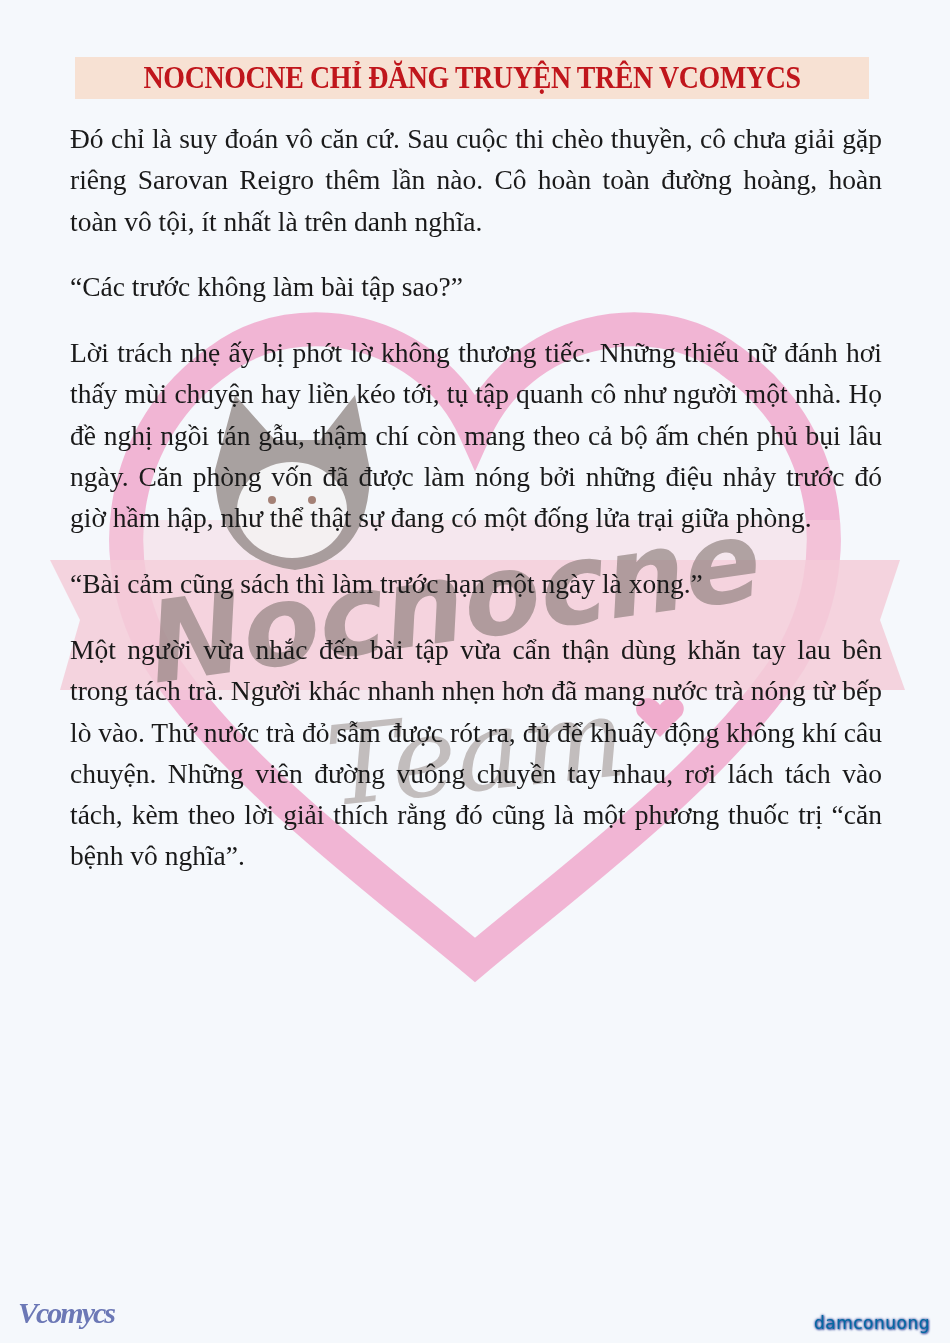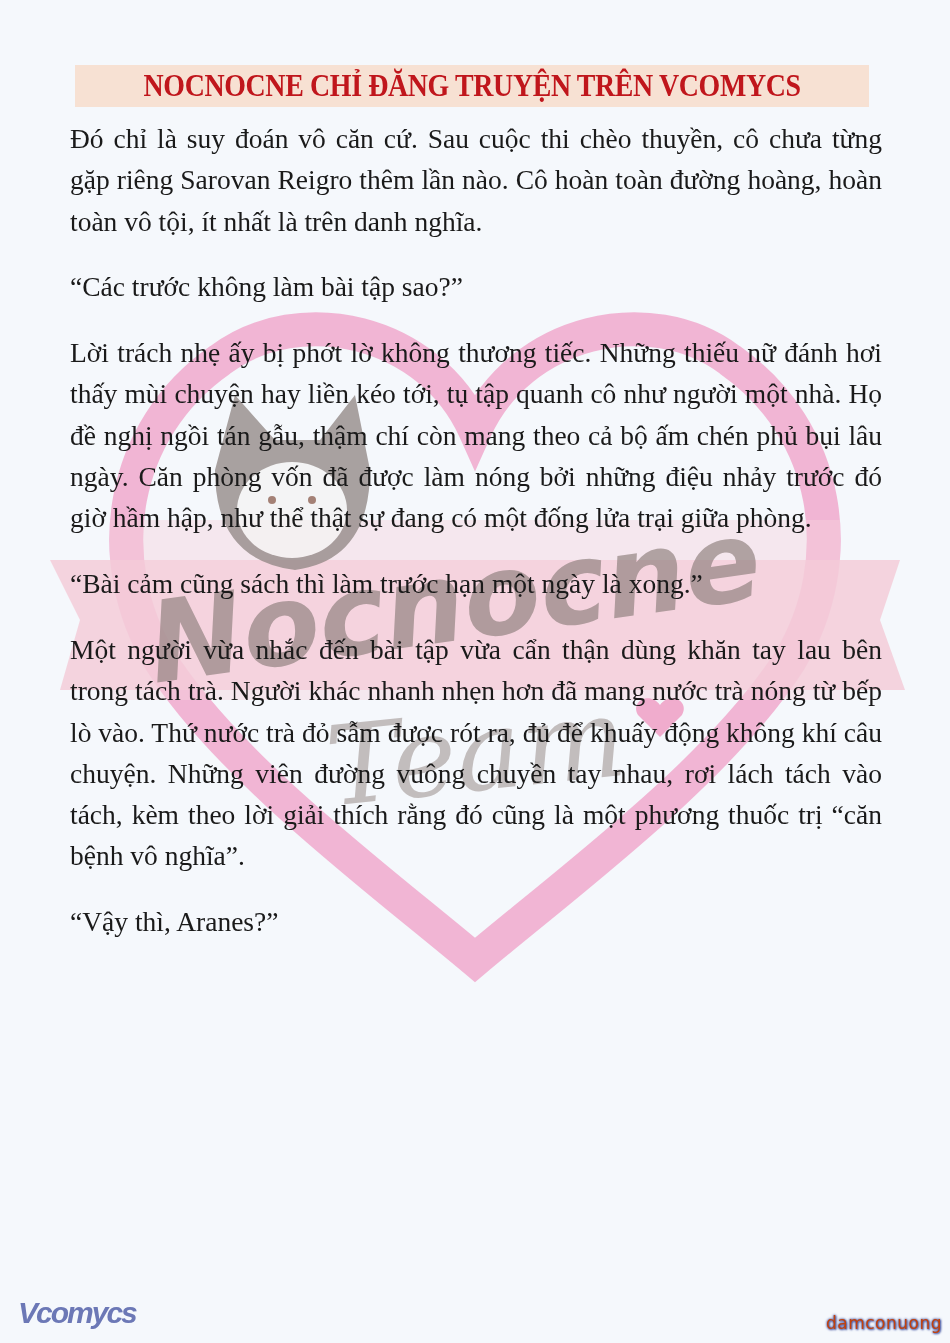--- a/index.html
+++ b/index.html
@@ -5,43 +5,43 @@
   html, body { margin: 0; padding: 0; }
   body {
     width: 950px; height: 1343px; overflow: hidden;
     background: #f5f8fc;
     position: relative;
     font-family: "Liberation Serif", "DejaVu Serif", serif;
   }
   .page { position: absolute; inset: 0; }
   .watermark { position: absolute; left: 0; top: 0; width: 950px; height: 1343px; pointer-events: none; }
   .title-wrap {
-    position: absolute; left: 75px; top: 65px; width: 794px; height: 42px;
+    position: absolute; left: 75px; top: 57px; width: 794px; height: 42px;
     background: #f7e1d3;
     display: flex; align-items: center; justify-content: center;
   }
   .title {
     color: #c0161c; font-weight: bold; font-size: 31px; letter-spacing: -0.4px;
     font-family: "Liberation Serif", serif; white-space: nowrap;
     transform: scaleX(0.9);
   }
   .content {
     position: absolute; left: 70px; top: 118px; width: 812px;
     color: #1a1a1a; font-size: 27.5px; line-height: 41.3px;
   }
   .para { margin: 0 0 24.5px 0; text-align: justify; }
   .para.last { text-align: left; }
   .logo-vcomycs {
     position: absolute; left: 18px; top: 1296px;
-    font-family: Liberation Sans, sans-serif; font-style: italic; font-weight: bold;
+    font-family: Liberation Serif, serif; font-style: italic; font-weight: bold;
     font-size: 30px; color: #6c78b6; letter-spacing: -2px;
   }
   .logo-dam {
-    position: absolute; right: 8px; top: 1313px;
-    font-family: "DejaVu Sans", sans-serif; font-size: 17px; color: #c2410c;
+    position: absolute; right: 20px; top: 1313px;
+    font-family: "DejaVu Sans", sans-serif; font-size: 17px; color: #0369a1;
     text-shadow: 0 0 2px #4d5ea8, 0 0 3px #4d5ea8, 1px 1px 2px #4d5ea8;
     letter-spacing: 0.5px;
   }
 </style>
 </head>
 <body>
 
 <div class="page">
 
   <svg class="watermark" viewBox="0 0 950 1343">
@@ -61,23 +61,22 @@
     <text x="460" y="640" text-anchor="middle" font-family="DejaVu Sans, sans-serif" font-weight="bold" font-style="italic" font-size="112" fill="#8c7e7b" opacity="0.65" transform="rotate(-8 460 640)">Nocnocne</text>
     <text x="480" y="790" text-anchor="middle" font-family="DejaVu Serif, serif" font-style="italic" font-size="110" fill="#9a8e8b" opacity="0.55" transform="rotate(-6 480 790)">Team</text>
     <path d="M660 705 c -10 -14 -30 -4 -22 10 l 22 22 l 22 -22 c 8 -14 -12 -24 -22 -10 z" fill="#ef9fc4" opacity="0.85"></path>
   </svg>
 
   <div class="title-wrap">
     <span class="title">NOCNOCNE CHỈ ĐĂNG TRUYỆN TRÊN VCOMYCS</span>
   </div>
 
   <div class="content">
-    <p class="para">Đó chỉ là suy đoán vô căn cứ. Sau cuộc thi chèo thuyền, cô chưa từng gặp riêng Sarovan Reigro thêm lần nào. Cô hoàn toàn đường hoàng, hoàn toàn vô tội, ít nhất là trên danh nghĩa.</p>
+    <p class="para">Đó chỉ là suy đoán vô căn cứ. Sau cuộc thi chèo thuyền, cô chưa giải gặp riêng Sarovan Reigro thêm lần nào. Cô hoàn toàn đường hoàng, hoàn toàn vô tội, ít nhất là trên danh nghĩa.</p>
     <p class="para">“Các trước không làm bài tập sao?”</p>
     <p class="para">Lời trách nhẹ ấy bị phớt lờ không thương tiếc. Những thiếu nữ đánh hơi thấy mùi chuyện hay liền kéo tới, tụ tập quanh cô như người một nhà. Họ đề nghị ngồi tán gẫu, thậm chí còn mang theo cả bộ ấm chén phủ bụi lâu ngày. Căn phòng vốn đã được làm nóng bởi những điệu nhảy trước đó giờ hầm hập, như thể thật sự đang có một đống lửa trại giữa phòng.</p>
     <p class="para">“Bài cảm cũng sách thì làm trước hạn một ngày là xong.”</p>
     <p class="para">Một người vừa nhắc đến bài tập vừa cẩn thận dùng khăn tay lau bên trong tách trà. Người khác nhanh nhẹn hơn đã mang nước trà nóng từ bếp lò vào. Thứ nước trà đỏ sẫm được rót ra, đủ để khuấy động không khí câu chuyện. Những viên đường vuông chuyền tay nhau, rơi lách tách vào tách, kèm theo lời giải thích rằng đó cũng là một phương thuốc trị “căn bệnh vô nghĩa”.</p>
-    <p class="para last">“Vậy thì, Aranes?”</p>
   </div>
 
   <div class="logo-vcomycs">Vcomycs</div>
   <div class="logo-dam">damconuong</div>
 </div>
 
 </body></html>

